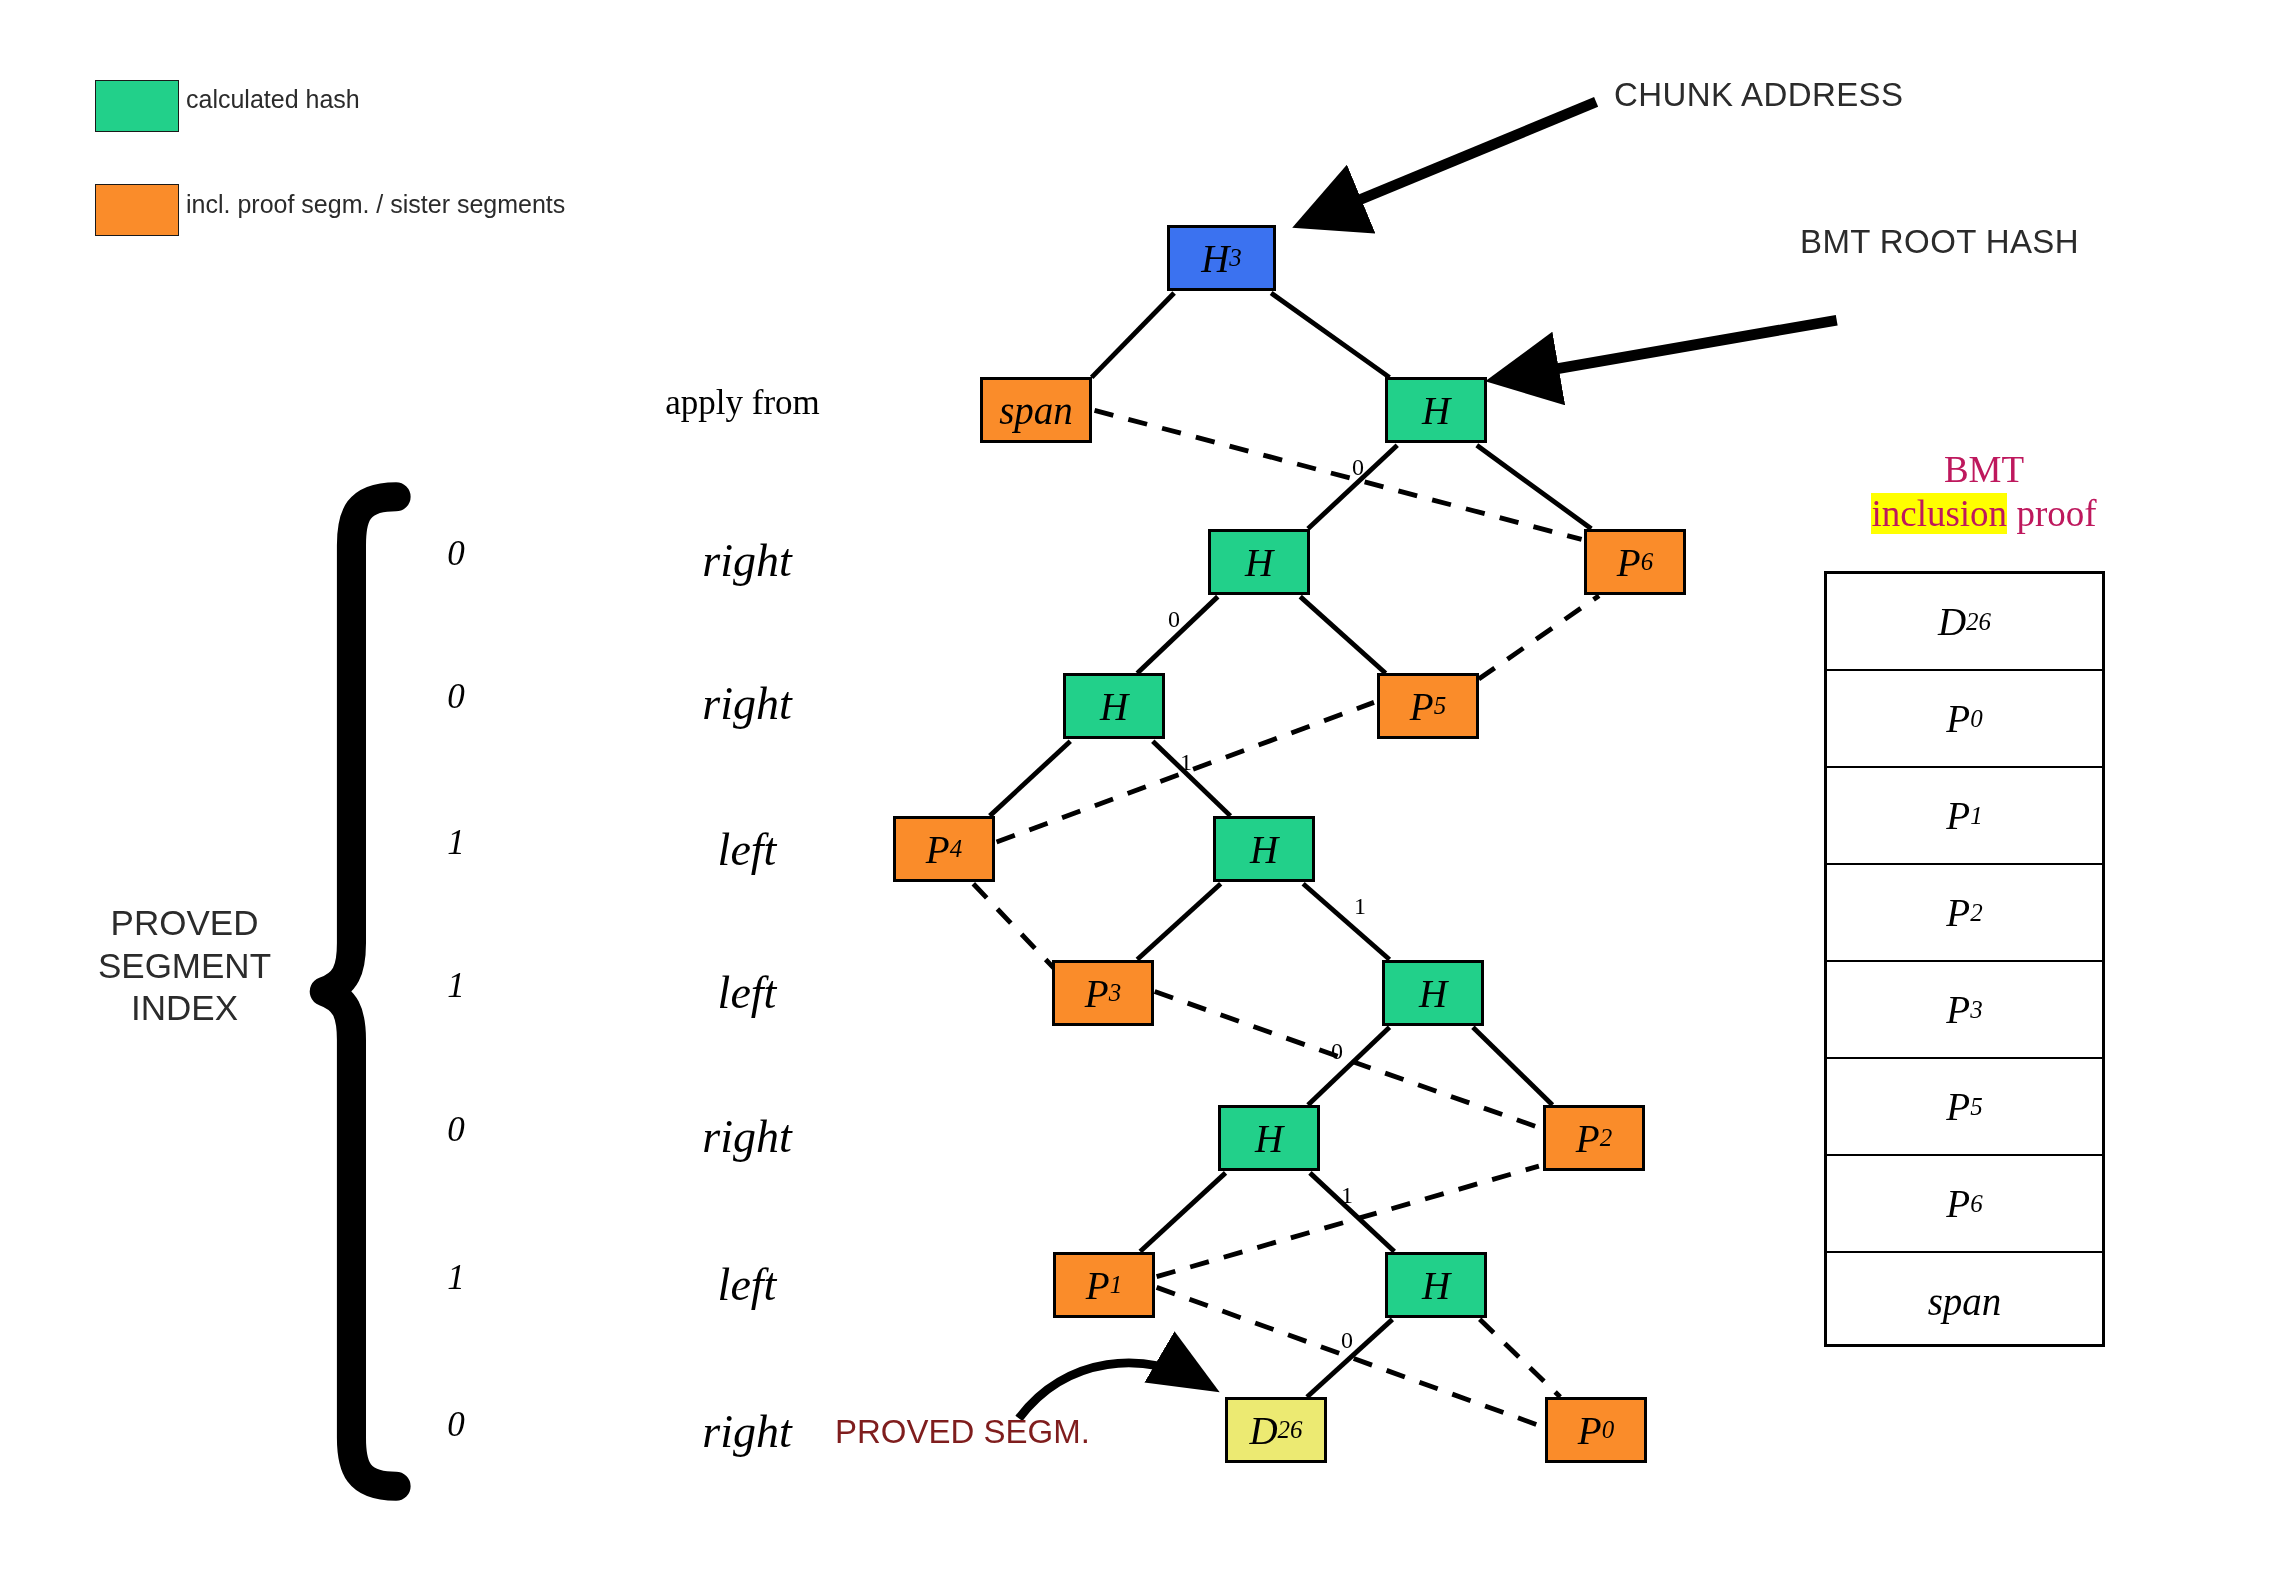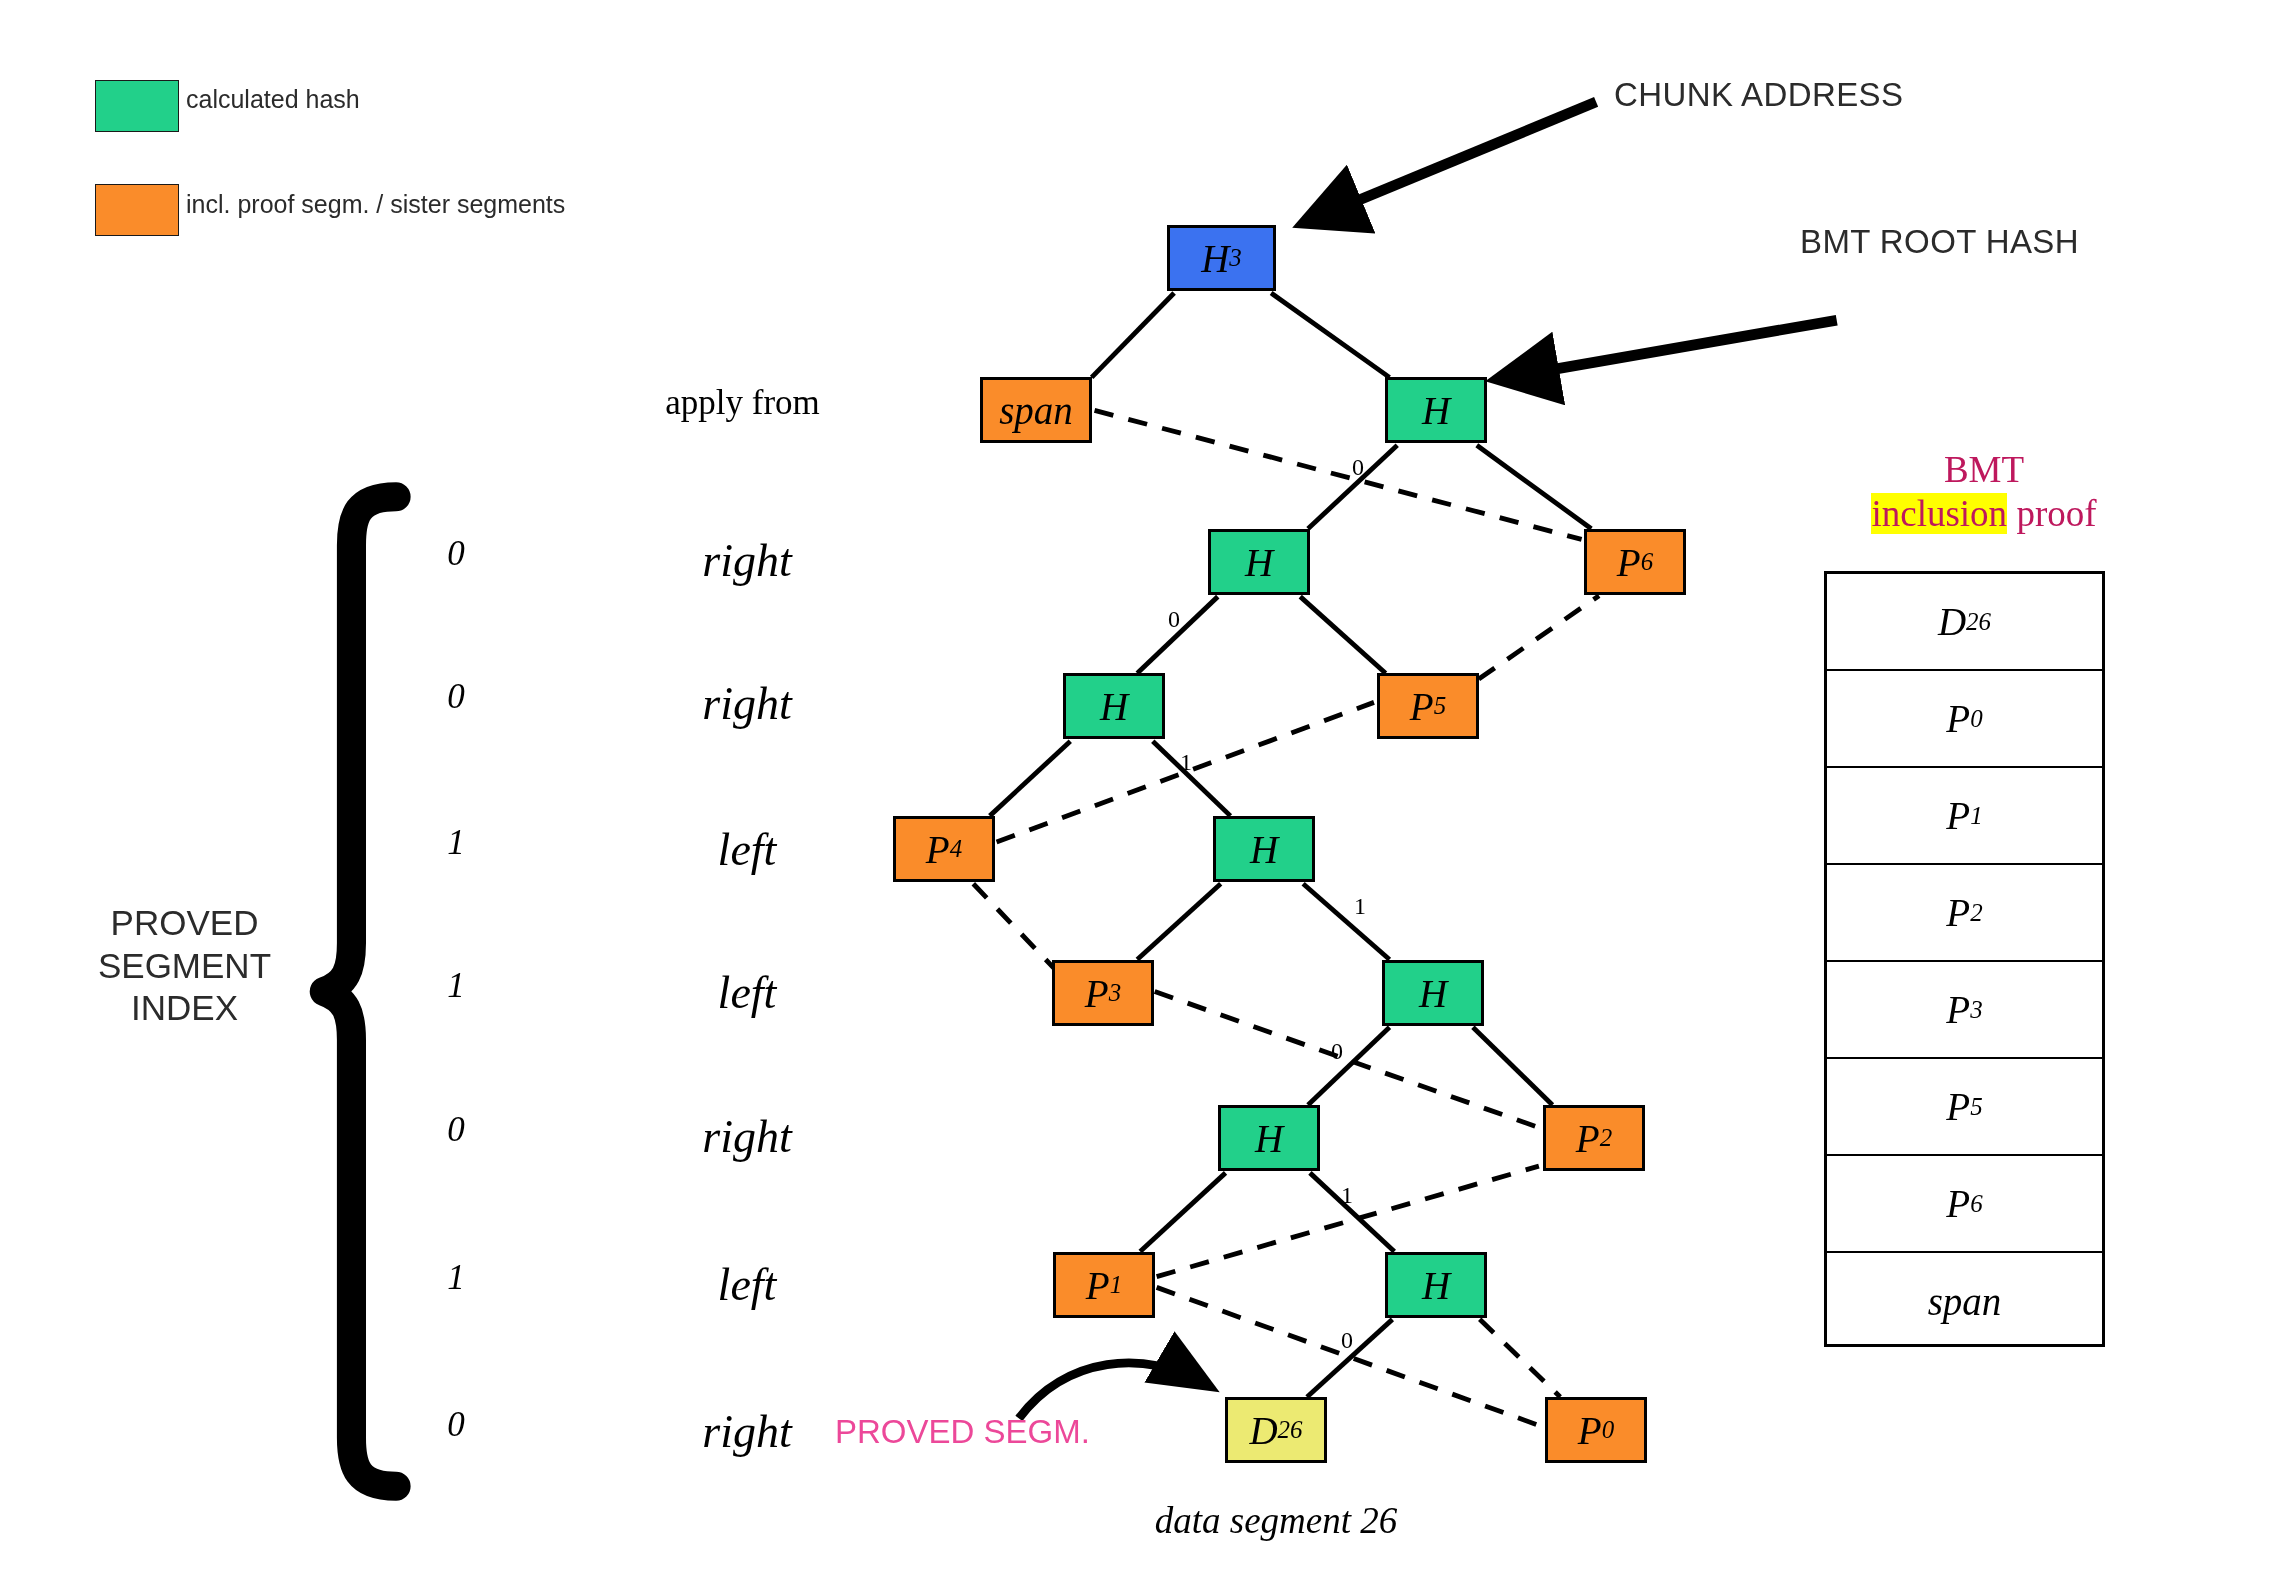--- a/index.html
+++ b/index.html
@@ -32,21 +32,21 @@
             justify-content:center;font-family:"Liberation Serif",serif;
             font-style:italic;font-size:39px;color:#000;box-sizing:border-box;}
   .tbl .row:last-child{border-bottom:none;}
   .tbl .row sub{font-size:.64em;vertical-align:-.30em;}
   .tcap{position:absolute;width:330px;text-align:center;
         font-family:"Liberation Serif",serif;font-size:37px;line-height:1.18;color:#be185d;}
   .hl{background:#ffff00;}
   .dscap{position:absolute;font-family:"Liberation Serif",serif;font-style:italic;
          font-size:37px;color:#000;width:582px;text-align:center;}
   .provedsegm{position:absolute;font-family:"Liberation Sans",sans-serif;
-              font-size:33px;color:#ec4899;white-space:nowrap;}
+              font-size:33px;color:#7f1d1d;white-space:nowrap;}
 </style>
 </head>
 <body>
 
 <div id="stage">
 
   <div class="legend-sw" style="left:95px;top:80px;width:82px;height:50px;background:#22d08a;"></div>
   <div class="legend-tx" style="left:186px;top:85px;">calculated hash</div>
 
   <div class="legend-sw" style="left:95px;top:184px;width:82px;height:50px;background:#fa8c2a;"></div>
@@ -209,21 +209,20 @@
     </defs>
     <line x1="1645" y1="105" x2="1348" y2="228" stroke="#000" stroke-width="11" marker-end="url(#ah)"></line>
     <line x1="1893" y1="330" x2="1548" y2="390" stroke="#000" stroke-width="11" marker-end="url(#ah)"></line>
     <path d="M 1050 1462 C 1098 1398 1180 1390 1243 1427" fill="none" stroke="#000" stroke-width="9" marker-end="url(#ah2)"></path>
   </svg>
 
   <div class="hdr" style="left:1614px;top:76px;">CHUNK ADDRESS</div>
   <div class="hdr" style="left:1800px;top:223px;">BMT ROOT HASH</div>
   <div class="provedsegm" style="left:835px;top:1413px;">PROVED SEGM.</div>
 
-  <div class="dscap" style="left:985px;top:1499px;">data segment 26</div>
 
   <div class="tcap" style="left:1819px;top:448px;">
     <div>BMT</div>
     <div>
       <span class="hl">inclusion</span><span> proof</span>
     </div>
   </div>
 
   <div class="tbl" style="left:1824px;top:571px;width:281px;height:776px;">
     <div class="row" style="height:97px;">

